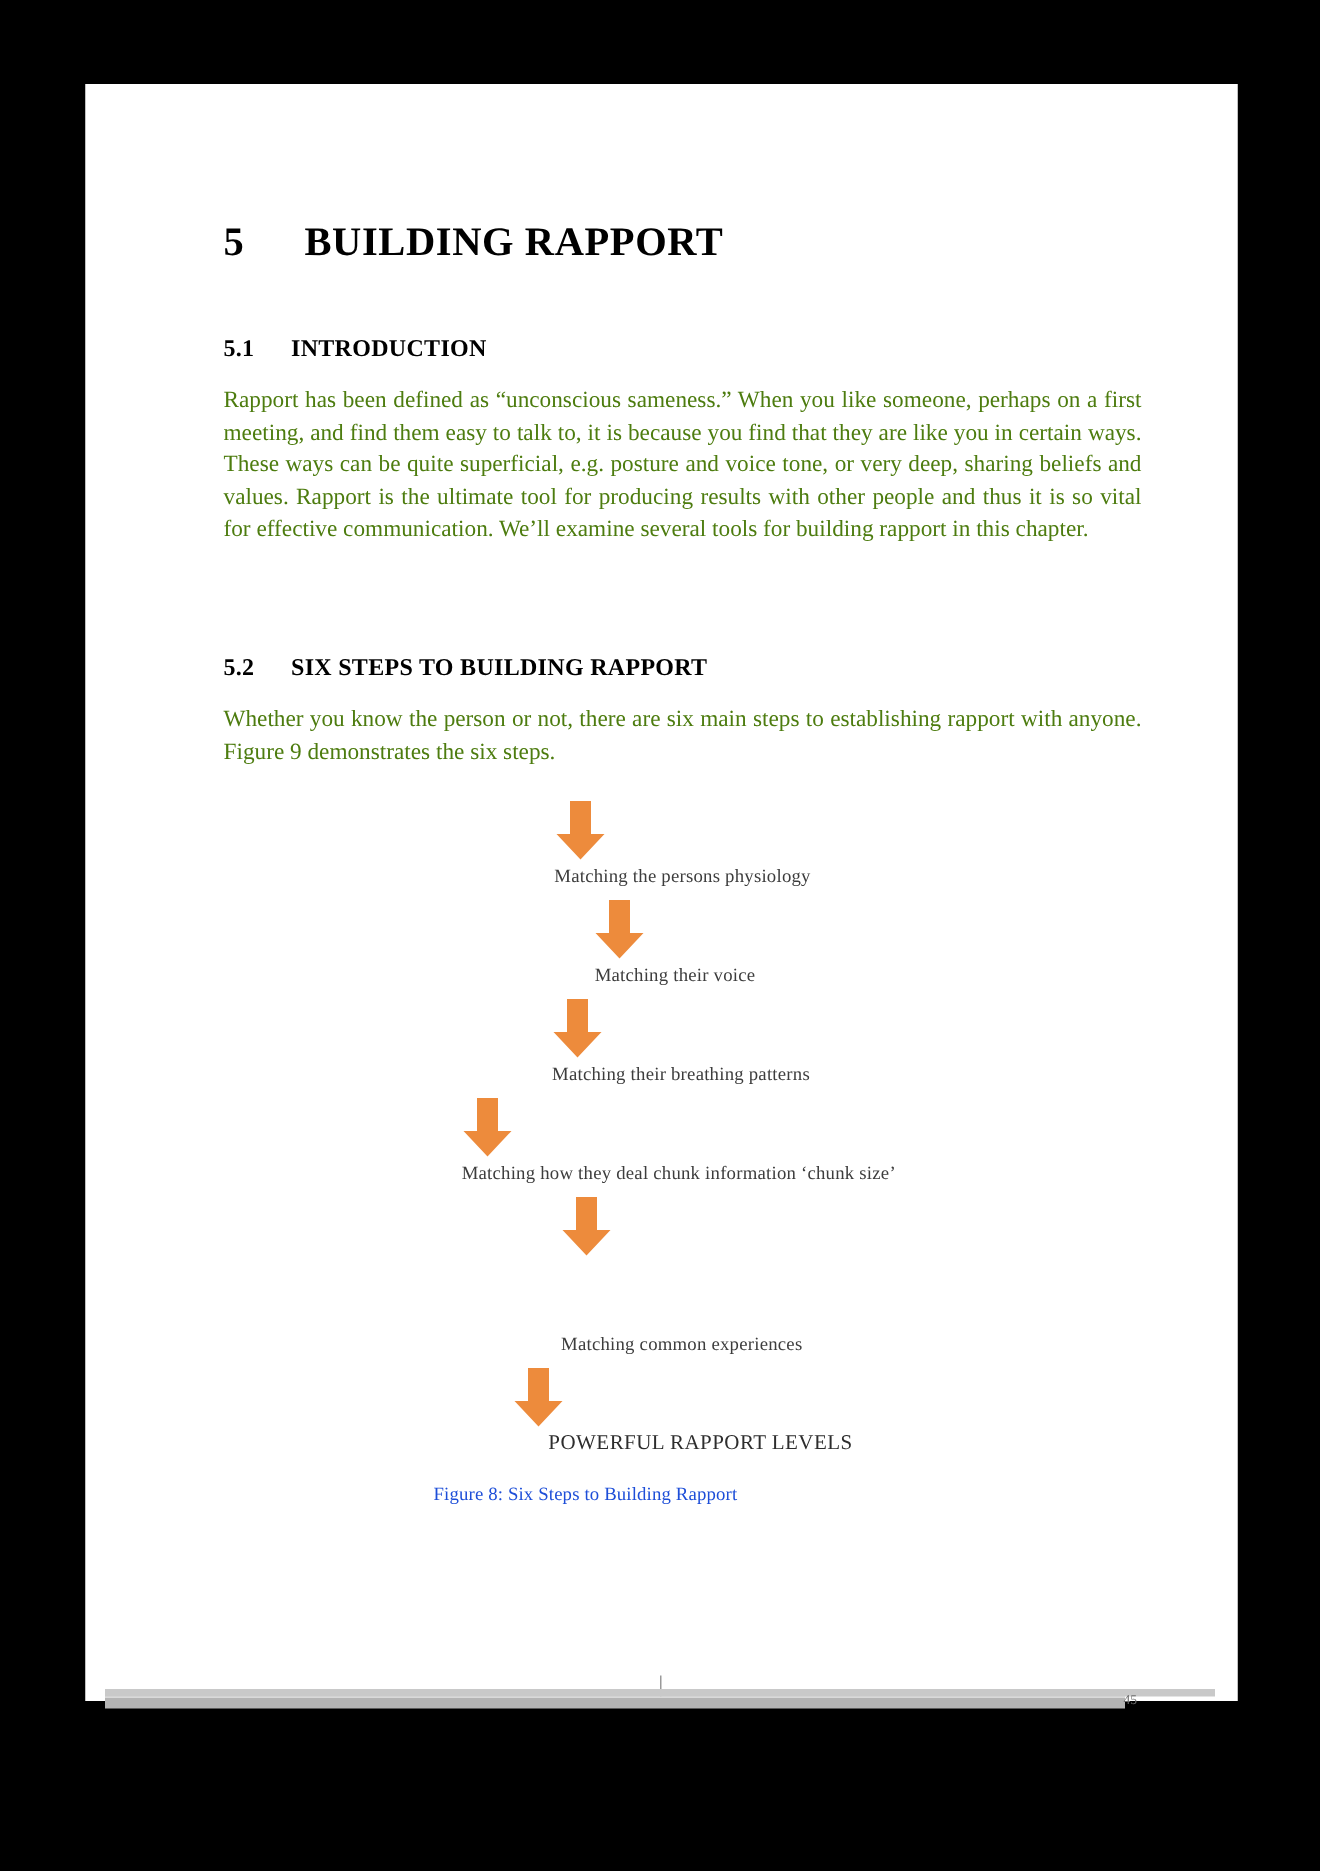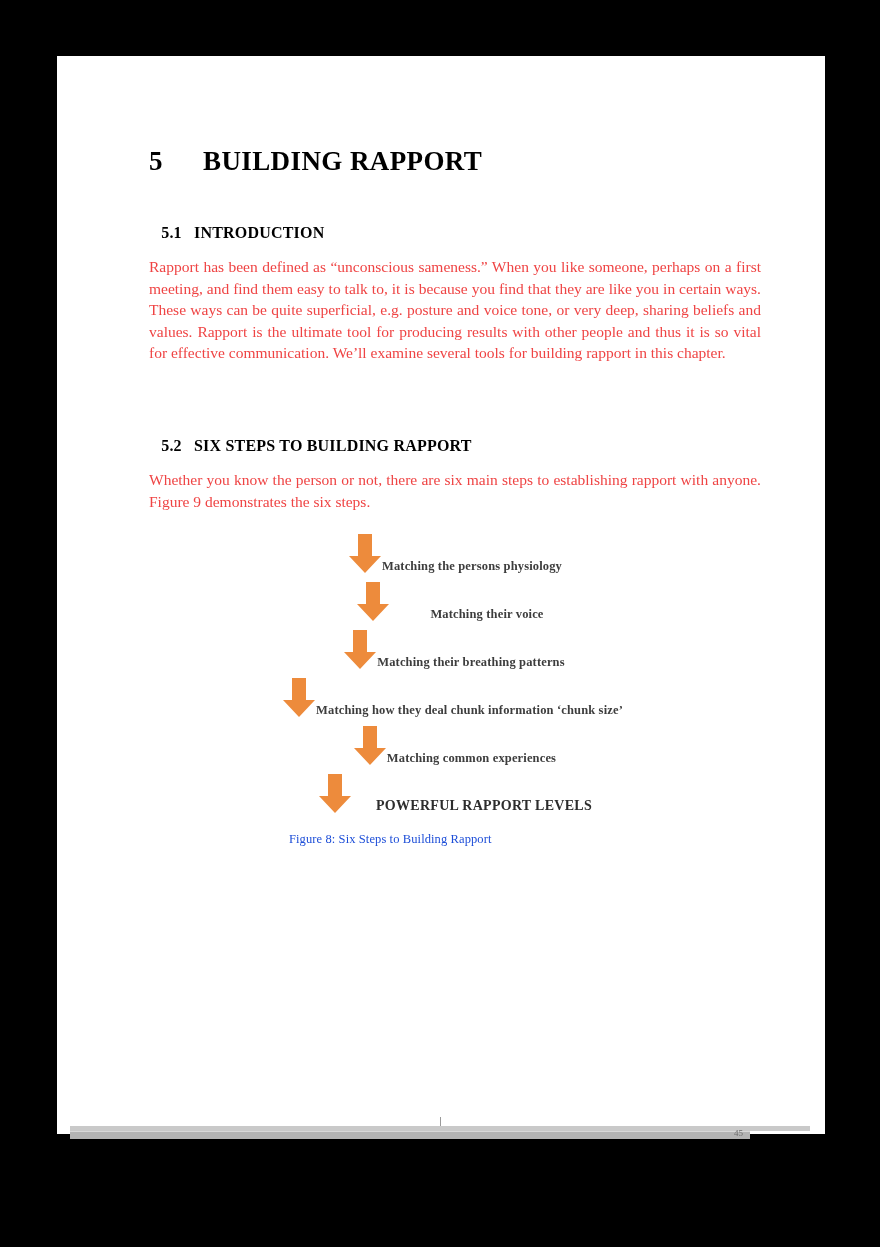--- a/index.html
+++ b/index.html
@@ -49,31 +49,30 @@
     width: 54px;
     display: inline-block;
   }
   .section-head {
     font-size: 16px;
     margin: 0;
     padding: 0;
     color: #000;
     display: flex;
     letter-spacing: 0.2px;
-    text-align: center;
   }
   .section-num {
     width: 45px;
     display: inline-block;
   }
   .para {
     font-size: 15.5px;
     line-height: 21.6px;
     text-align: justify;
-    color: #ef4444;
+    color: #4d7c0f;
     margin: 0;
     hyphens: none;
   }
   .spacer-1 { height: 47px; }
   .spacer-2 { height: 14px; }
   .spacer-3 { height: 73px; }
   .spacer-4 { height: 14px; }
 
   
   .figure {
@@ -107,26 +106,26 @@
   }
   .fig-caption {
     font-size: 12.5px;
     color: #1d4ed8;
     margin-top: 18px;
     margin-left: 140px;
     letter-spacing: 0.1px;
   }
 
   
-  .step { display: flex; flex-direction: row; align-items: flex-end; font-weight: bold; }
+  .step { display: flex; flex-direction: column; align-items: flex-start; }
   .step-0 { margin-left: 0px; }
-  .step-1 { margin-left: -10px; gap: 40px; }
+  .step-1 { margin-left: -10px; }
   .step-2 { margin-left: -2px; }
   .step-3 { margin-left: -5px; }
-  .step-4 { margin-left: -1px; }
+  .step-4 { margin-left: -1px; gap: 48px; }
   .step-5 { margin-left: 0px; }
 
   .gap-sm { height: 8px; }
 
   
   .bottom-bar-1 {
     position: absolute;
     left: 70px;
     top: 1126px;
     width: 740px;
@@ -145,21 +144,21 @@
   .bottom-tick {
     position: absolute;
     left: 440px;
     top: 1117px;
     width: 1px;
     height: 14px;
     background: #9a9a9a;
   }
   .page-num {
     position: absolute;
-    left: 734px;
+    left: 749px;
     top: 1128px;
     font-size: 9px;
     color: #6e6e6e;
   }
 </style>
 </head>
 <body>
 
 <div class="page-shadow"></div>
 

